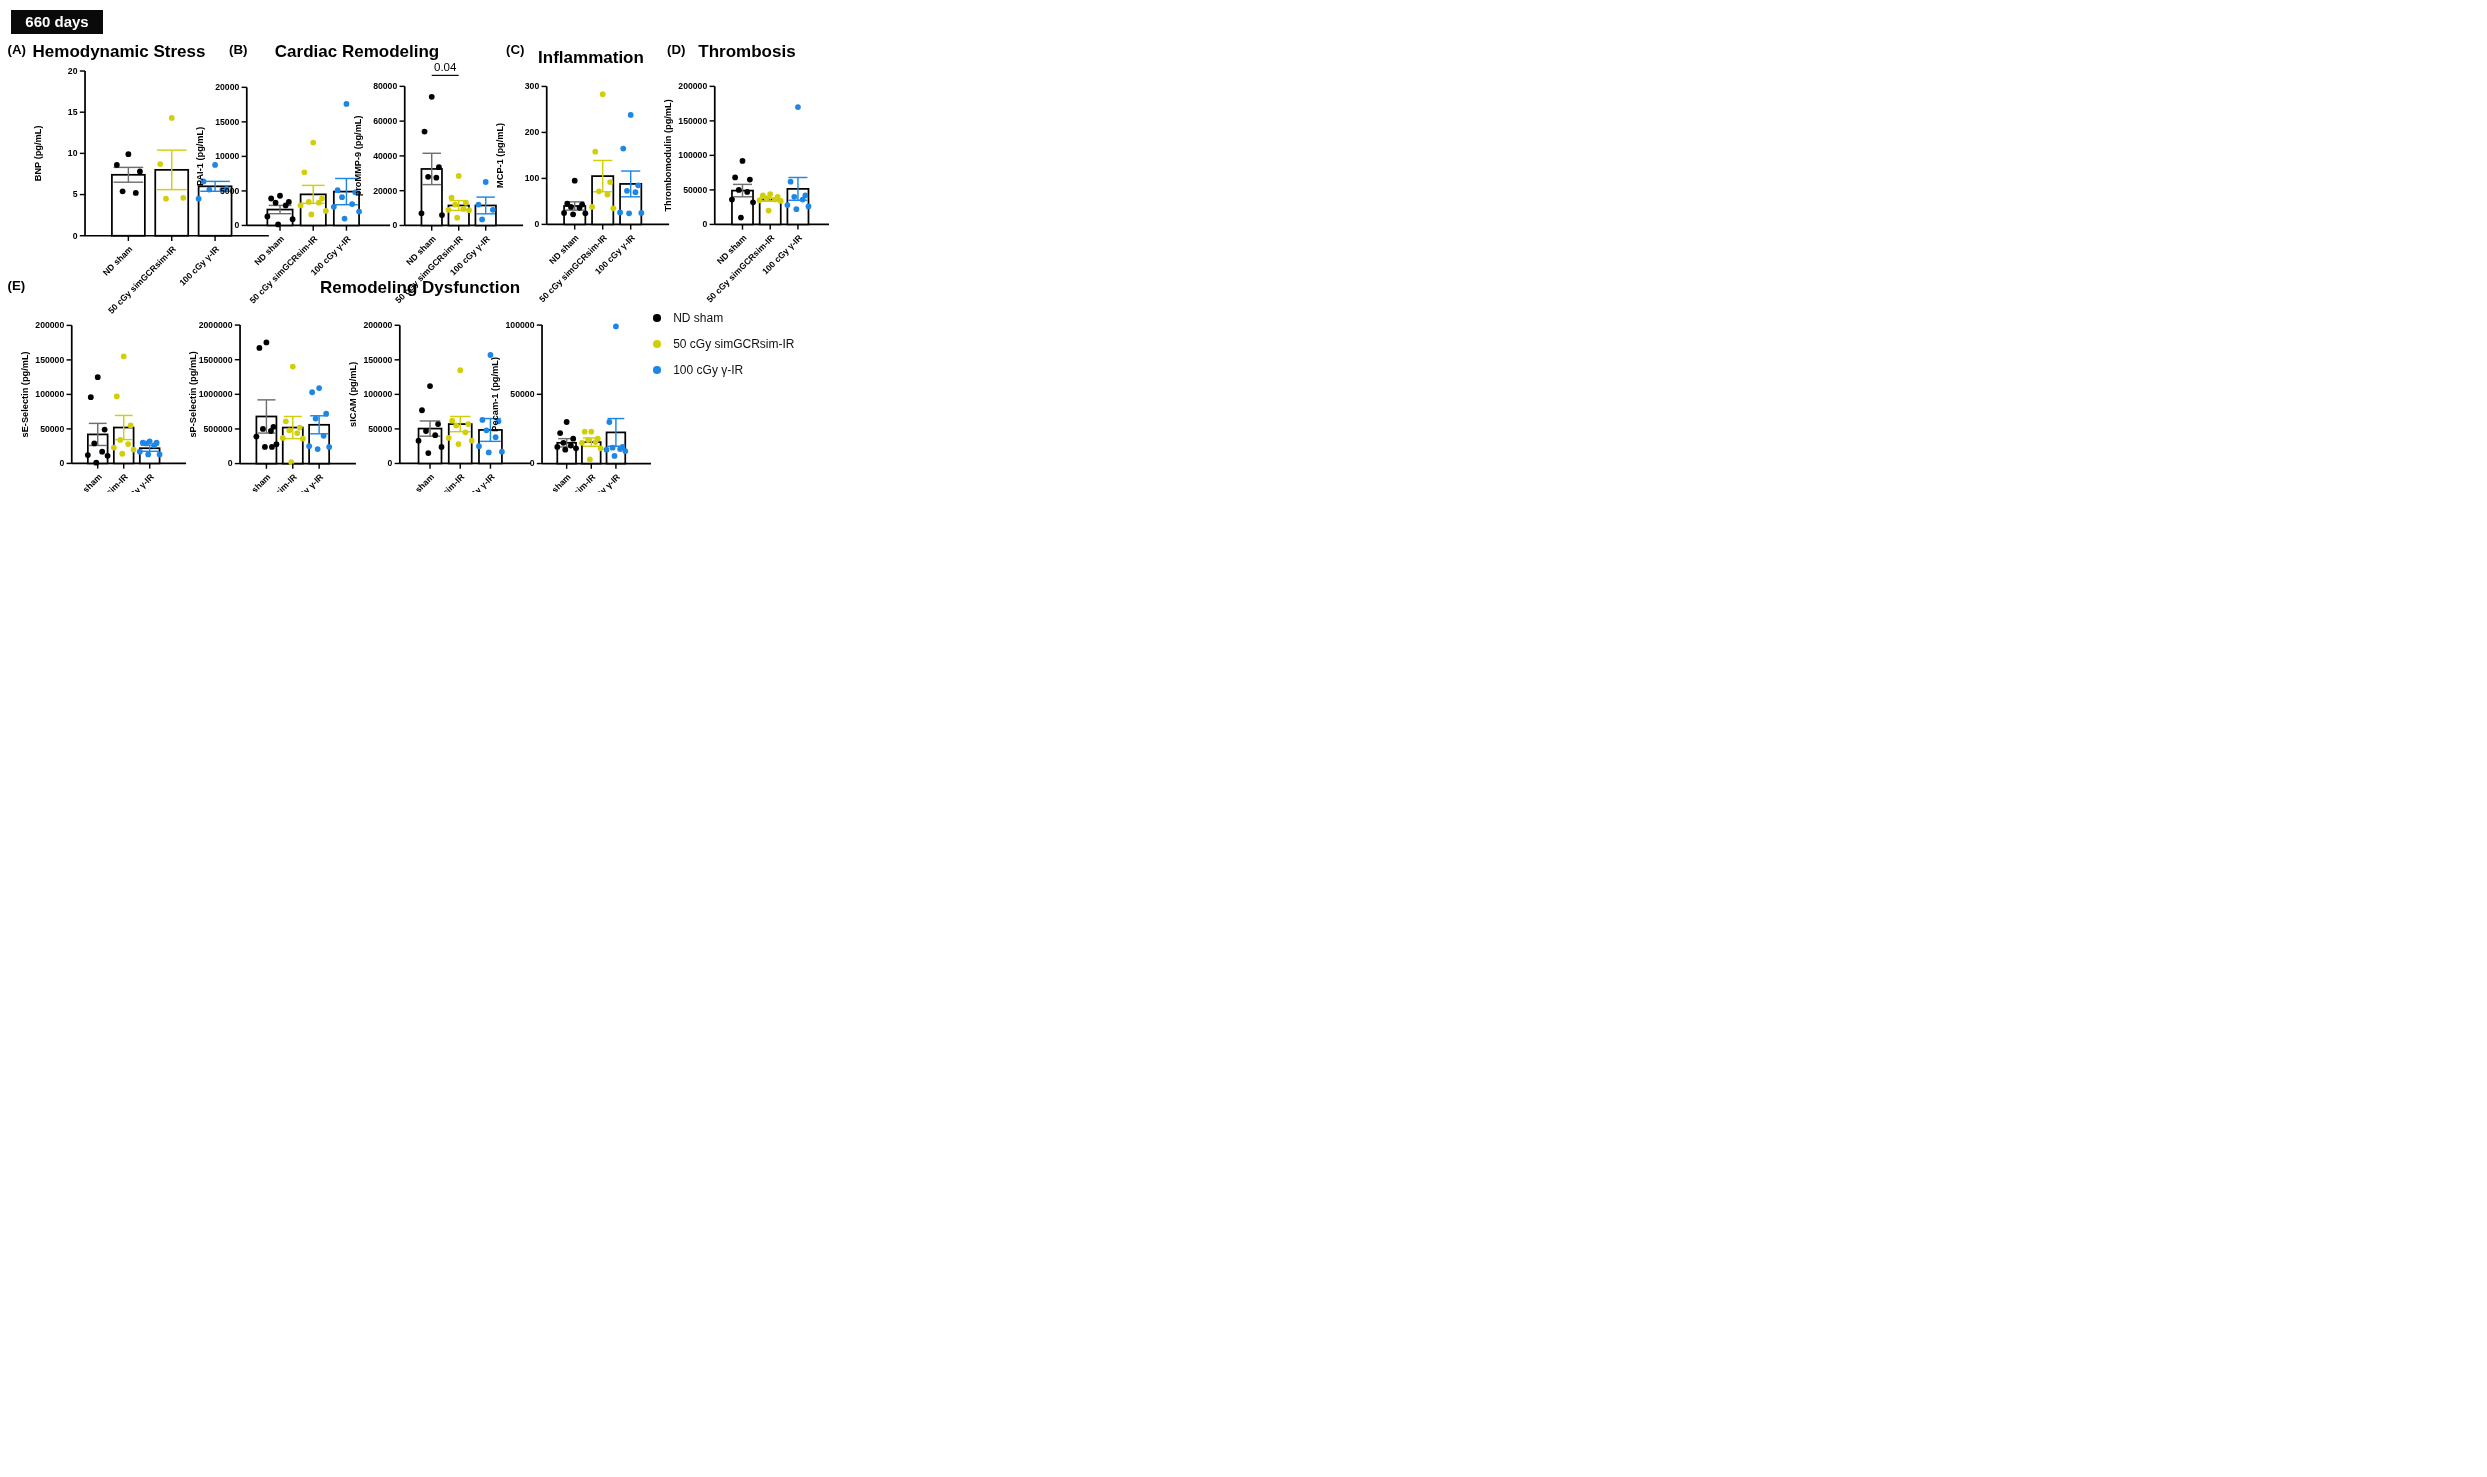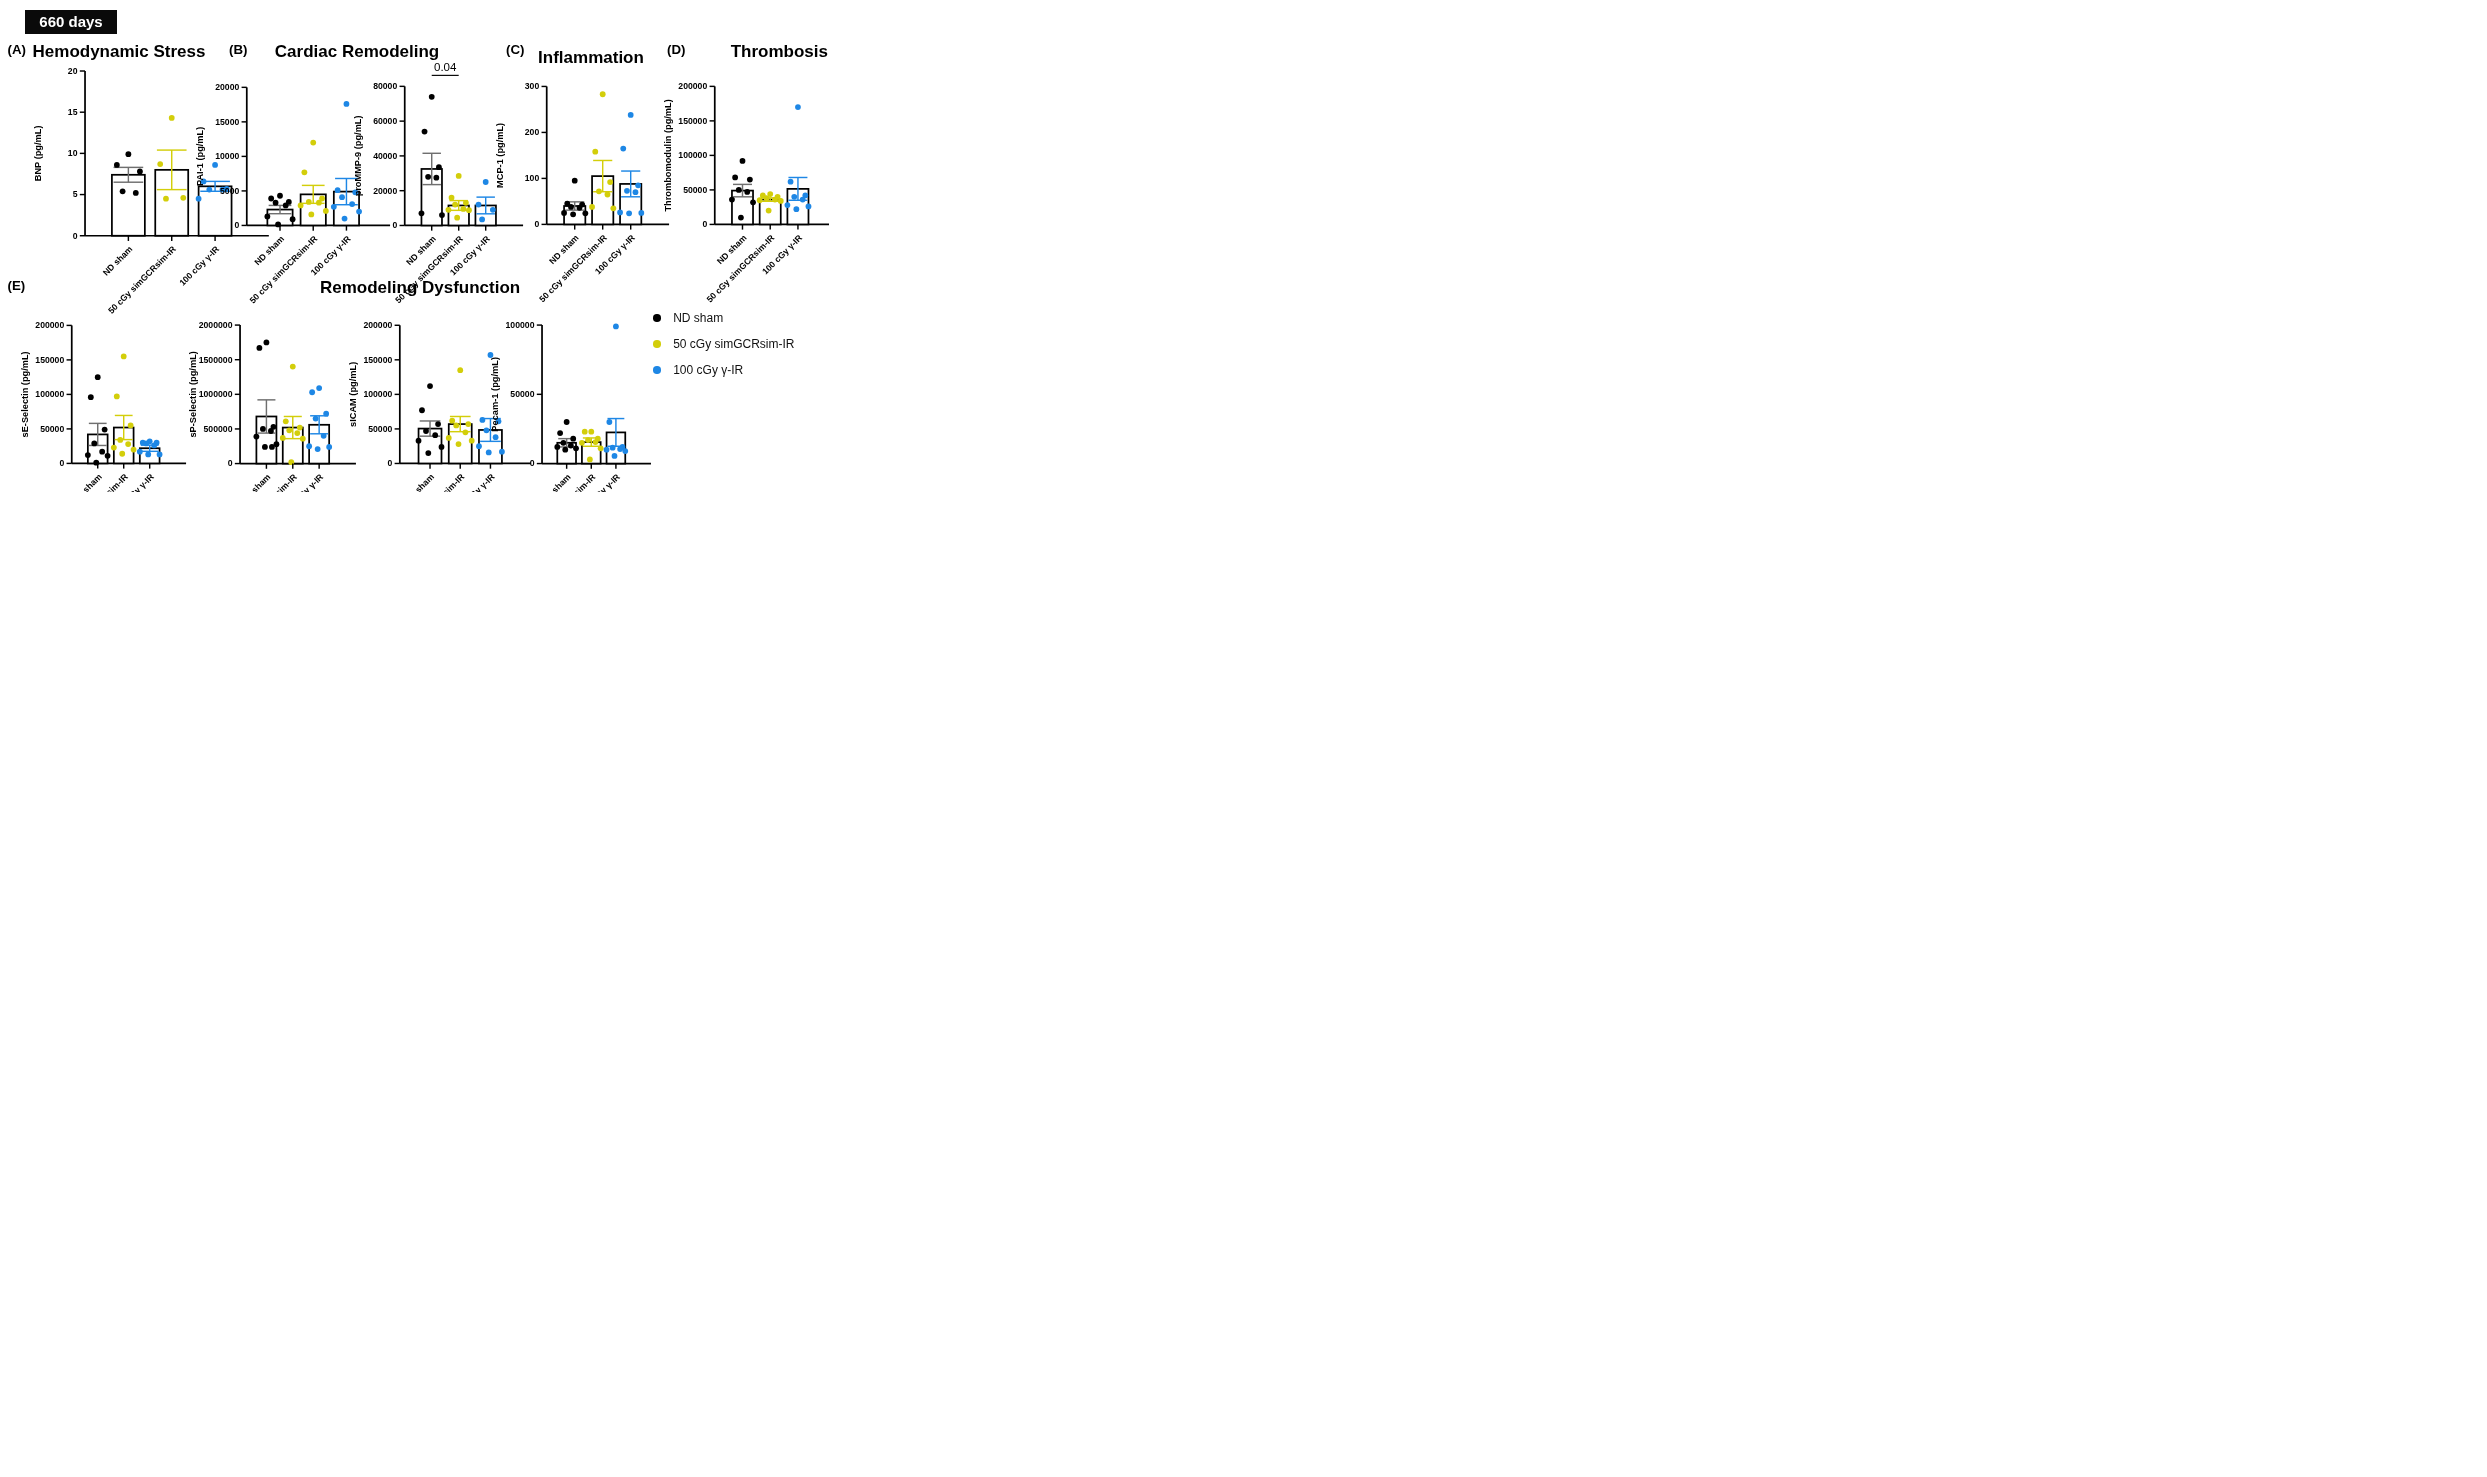--- a/index.html
+++ b/index.html
@@ -1,19 +1,19 @@
 <!DOCTYPE html>
 <html style="font-size:9.3px"><head>
 <meta charset="utf-8">
 <style>
   html,body{margin:0;padding:0;background:#ffffff;}
   .figure{position:relative;width:829px;height:492px;background:#fff;
           font-family:"Liberation Sans", sans-serif;color:#000;overflow:hidden;}
   .banner{position:absolute;left:11px;top:9.8px;width:92px;height:24px;background:#0a0a0a;
-          color:#fff;font-weight:700;font-size:15px;display:flex;align-items:center;justify-content:center;margin-left:14px;}
+          color:#fff;font-weight:700;font-size:15px;display:flex;align-items:center;justify-content:center;}
   .panel-letter{position:absolute;font-weight:700;font-size:13.3px;}
   .panel-title{position:absolute;font-weight:700;font-size:17px;text-align:center;white-space:nowrap;}
   .legend{position:absolute;left:653px;top:305px;}
   .legend-row{display:flex;align-items:center;height:26px;}
   .legend-dot{width:7.5px;height:7.5px;border-radius:50%;margin-right:12.7px;flex:0 0 auto;}
   .legend-label{font-size:12px;font-weight:400;color:#111;white-space:nowrap;}
   svg{position:absolute;overflow:visible;}
 </style>
 </head>
 <body>
@@ -24,21 +24,21 @@
     <span>660 days</span>
   </div>
 
   <div class="panel-letter" style="left:7.5px;top:42px;">(A)</div>
   <div class="panel-title" style="left:32px;top:42px;width:174px;">Hemodynamic Stress</div>
   <div class="panel-letter" style="left:229px;top:42px;">(B)</div>
   <div class="panel-title" style="left:270px;top:42px;width:174px;">Cardiac Remodeling</div>
   <div class="panel-letter" style="left:506px;top:42px;">(C)</div>
   <div class="panel-title" style="left:510px;top:48px;width:162px;">Inflammation</div>
   <div class="panel-letter" style="left:667px;top:42px;">(D)</div>
-  <div class="panel-title" style="left:666px;top:42px;width:162px;text-align:right;">Thrombosis</div>
+  <div class="panel-title" style="left:666px;top:42px;width:162px;">Thrombosis</div>
   <div class="panel-letter" style="left:7.5px;top:278px;">(E)</div>
   <div class="panel-title" style="left:320px;top:278px;width:174px;">Remodeling Dysfunction</div>
 
   <div id="charts">
       <svg width="249" height="263" viewBox="0 0 430 455" style="left: 27px; top: 45px;">
         <line x1="91" y1="330" x2="100" y2="330" stroke="#000" stroke-width="2.5"></line>
         <text x="87" y="335" text-anchor="end" font-size="15" font-weight="700" fill="#000">0</text>
         <line x1="91" y1="258.75" x2="100" y2="258.75" stroke="#000" stroke-width="2.5"></line>
         <text x="87" y="263.75" text-anchor="end" font-size="15" font-weight="700" fill="#000">5</text>
         <line x1="91" y1="187.5" x2="100" y2="187.5" stroke="#000" stroke-width="2.5"></line>

